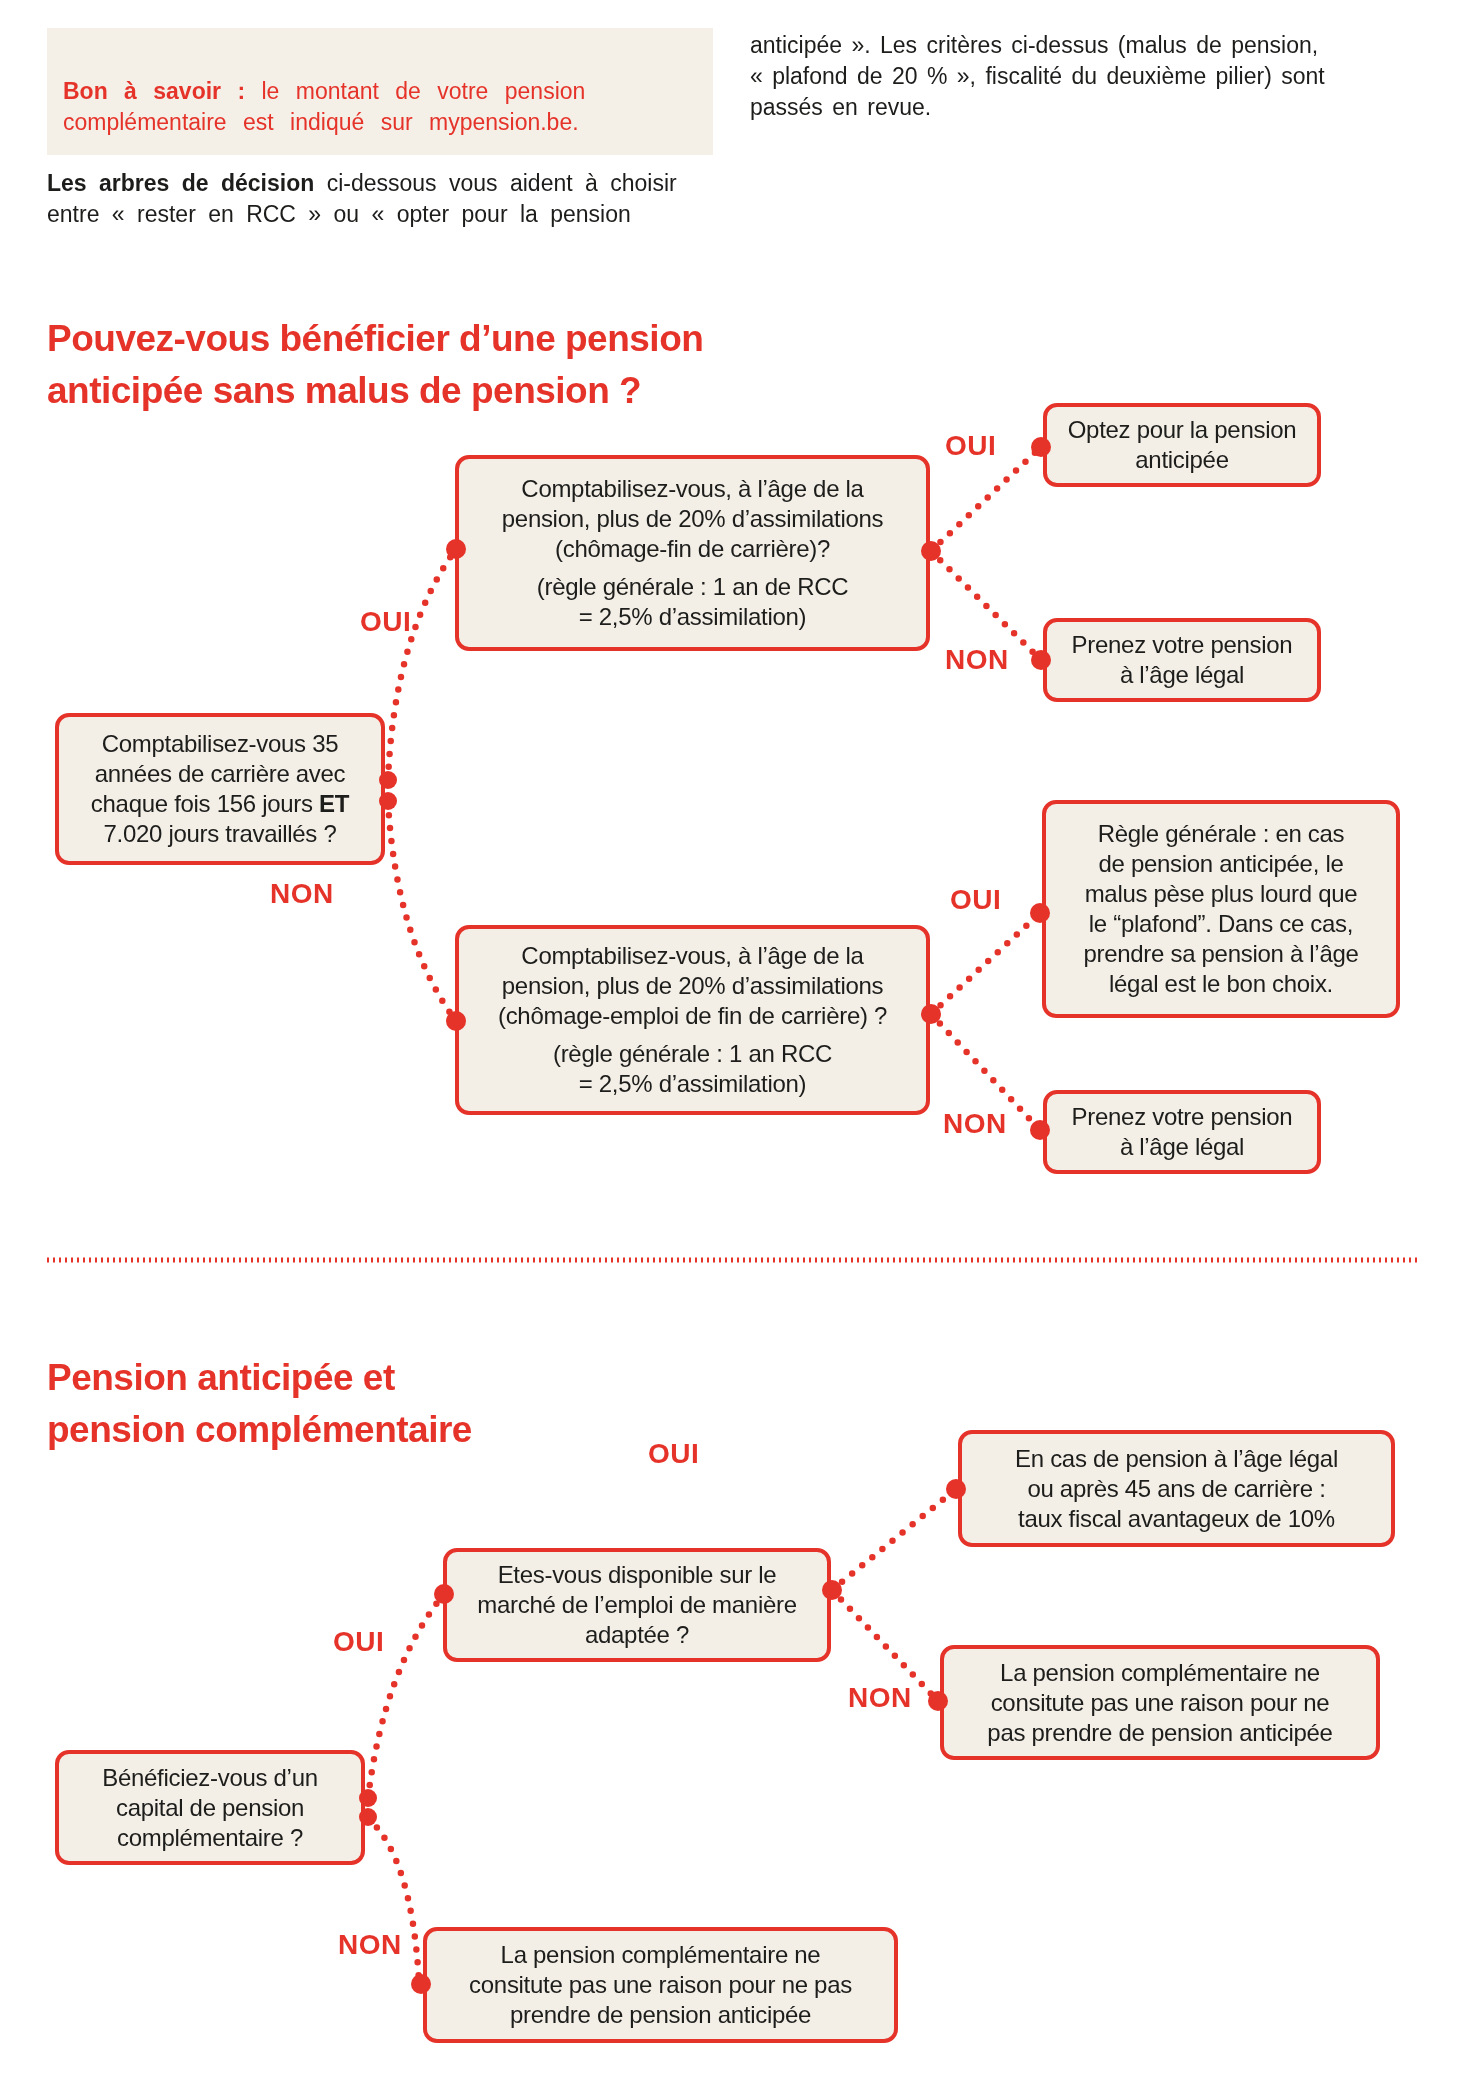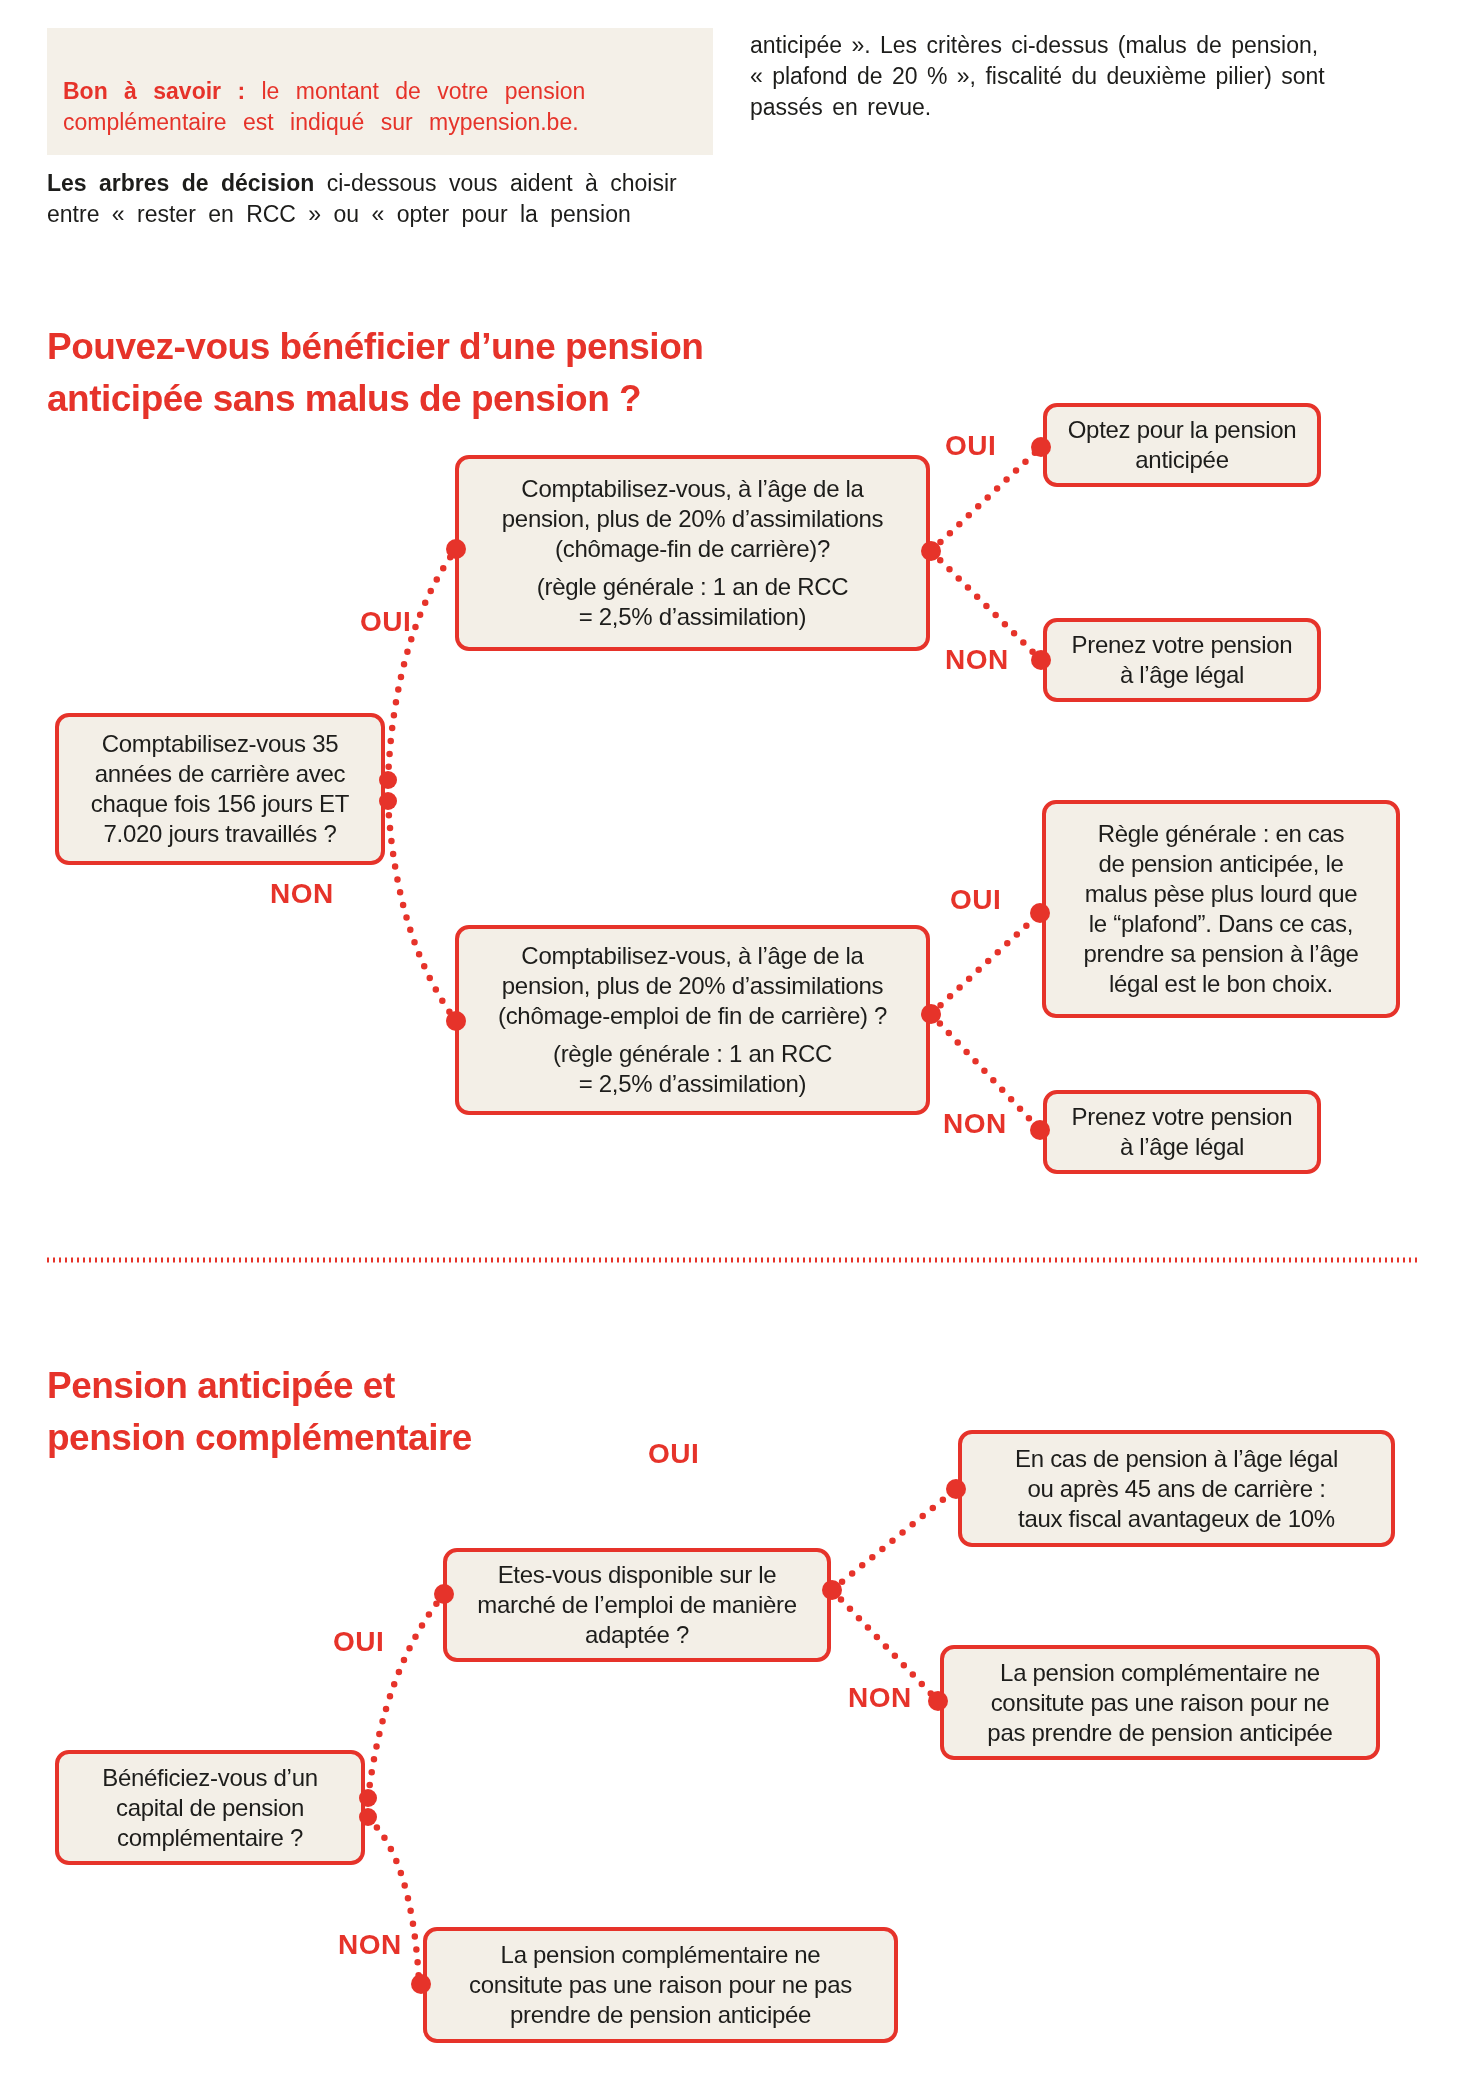--- a/index.html
+++ b/index.html
@@ -11,31 +11,31 @@
             background:#f4f0e8;color:#e6332a;font-size:23px;line-height:31px;
             padding:17px 16px;white-space:pre-line;word-spacing:10px;}
   .info-box b{font-weight:bold;}
   .para{position:absolute;font-size:23px;line-height:31px;white-space:pre-line;}
   .para b{font-weight:bold;}
   #intro-left{left:47px;top:137px;width:690px;word-spacing:6px;}
   #intro-right{left:750px;top:30px;width:690px;word-spacing:3px;}
 
   
   .h-red{position:absolute;color:#e6332a;font-weight:bold;font-size:37px;line-height:52px;
-         white-space:pre-line;letter-spacing:-0.5px;margin-top:8px;}
+         white-space:pre-line;letter-spacing:-0.5px;}
   #title1{left:47px;top:313px;}
   #title2{left:47px;top:1352px;}
 
   
   .box{position:absolute;box-sizing:border-box;background:#f3efe7;border:4px solid #e6332a;
        border-radius:14px;display:flex;flex-direction:column;align-items:center;
        justify-content:center;text-align:center;font-size:24px;line-height:30px;
        white-space:pre-line;letter-spacing:-0.3px;padding:24px 10px;}
   .box .note{margin-top:8px;}
-  .box b{font-weight:normal;}
+  .box b{font-weight:bold;}
 
   #root1   {left:55px;  top:713px;  width:330px; height:152px;}
   #qa      {left:455px; top:455px;  width:475px; height:196px;}
   #optez   {left:1043px;top:403px;  width:278px; height:84px;}
   #prenez-a{left:1043px;top:618px;  width:278px; height:84px;}
   #qb      {left:455px; top:925px;  width:475px; height:190px;}
   #regle   {left:1042px;top:800px;  width:358px; height:218px;}
   #prenez-b{left:1043px;top:1090px; width:278px; height:84px;}
 
   #root2   {left:55px;  top:1750px; width:310px; height:115px;text-align:center;}

